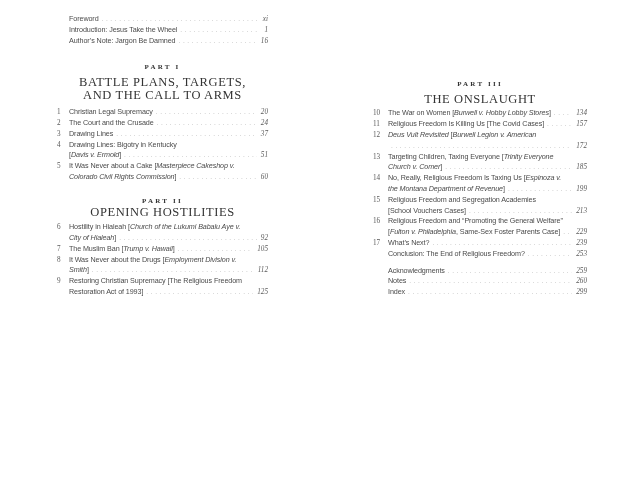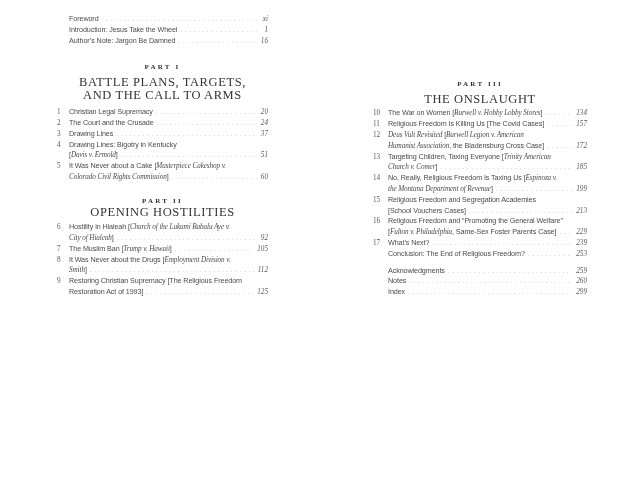--- a/index.html
+++ b/index.html
@@ -41,21 +41,21 @@
 
   .entry{display:flex;align-items:flex-start;}
   .num{
     flex:0 0 12px;width:12px;color:var(--num);
     font:400 7.2px/10.8px "Liberation Serif",serif;
   }
   .page.right .num{flex-basis:15px;width:15px;}
   .body{flex:1 1 auto;min-width:0;}
   .line{display:flex;align-items:baseline;line-height:10.8px;white-space:nowrap;}
   .txt{color:var(--entry);font-size:7.2px;letter-spacing:-0.1px;}
-  .txt .it{font-style:italic;font-family:Liberation Serif, serif;}
+  .txt .it{font-style:italic;}
   .dots{
     flex:1 1 20px;min-width:6px;overflow:hidden;white-space:nowrap;
     color:var(--dots);font-size:6.5px;letter-spacing:2.6px;padding-left:3px;
   }
   .dots::after{content:"...........................................................................................";}
   .pg{
     flex:0 0 auto;color:var(--pg);padding-left:4px;text-align:left;
     font:italic 7.2px/10.8px "Liberation Serif",serif;
   }
 </style>
@@ -242,31 +242,30 @@
             </div>
           </div>
         </div>
         <div class="entry">
           <span class="num">12</span>
           <div class="body">
             <div class="line">
               <span class="txt"><span class="it">Deus Vult Revisited</span><span> [</span><span class="it">Burwell Legion v. American</span></span>
             </div>
             <div class="line">
-              <span class="txt"><span class="it">Humanist Association</span><span>, the Bladensburg Cross Case]</span></span>
               <span class="dots"></span>
               <span class="pg">172</span>
             </div>
           </div>
         </div>
         <div class="entry">
           <span class="num">13</span>
           <div class="body">
             <div class="line">
-              <span class="txt"><span>Targeting Children, Taxing Everyone [</span><span class="it">Trinity American</span></span>
+              <span class="txt"><span>Targeting Children, Taxing Everyone [</span><span class="it">Trinity Everyone</span></span>
             </div>
             <div class="line">
               <span class="txt"><span class="it">Church v. Comer</span><span>]</span></span>
               <span class="dots"></span>
               <span class="pg">185</span>
             </div>
           </div>
         </div>
         <div class="entry">
           <span class="num">14</span>

